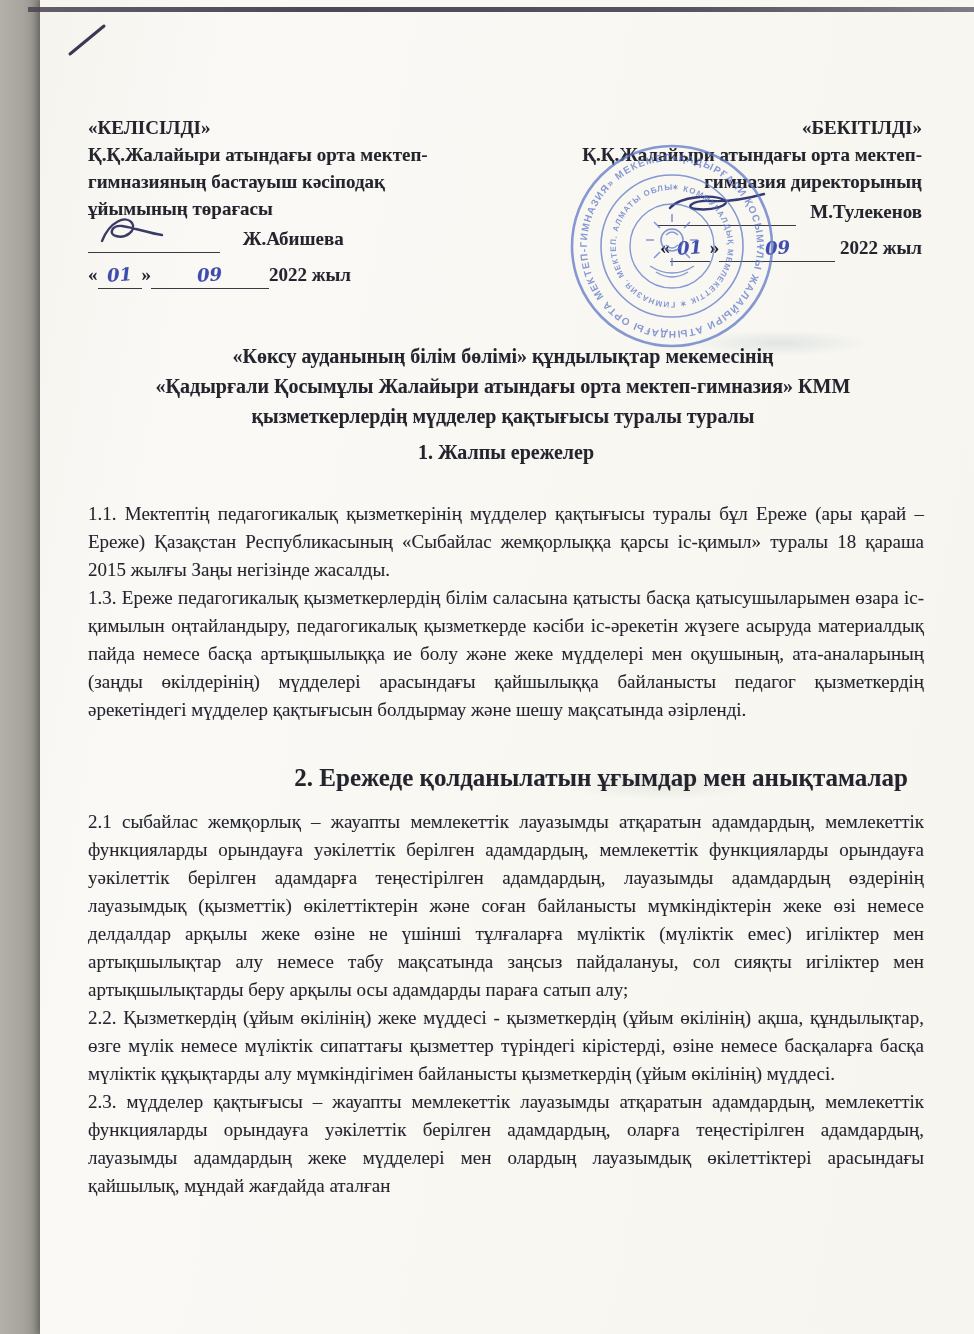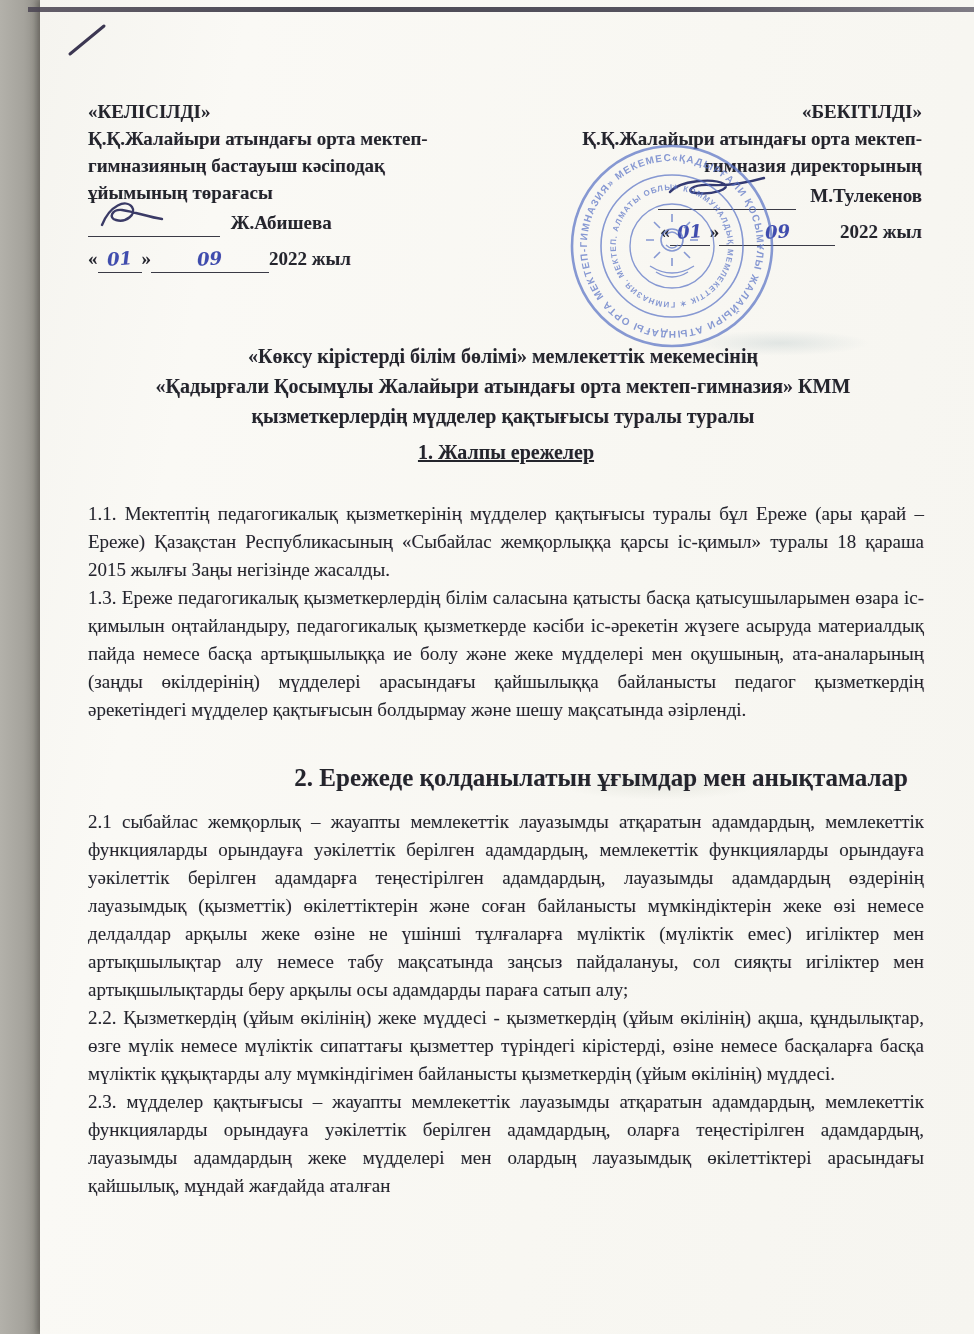--- a/index.html
+++ b/index.html
@@ -12,36 +12,36 @@
             background:linear-gradient(90deg,#4a4452,#2c2a38 30%,#3a3746 70%,#6a6672);opacity:.85;}
   .left-band-shade{position:absolute;left:0;top:0;width:40px;height:1334px;
             background:linear-gradient(90deg,#b3b1aa,#a5a39c 60%,#8e8c85);}
   .pen-mark{position:absolute;left:64px;top:20px;width:48px;height:40px;}
   .smudge{position:absolute;border-radius:50%;pointer-events:none;}
   .smudge.s1{left:690px;top:330px;width:180px;height:26px;background:radial-gradient(ellipse,rgba(120,150,160,.18),rgba(120,150,160,0) 70%);}
   .smudge.s2{left:560px;top:770px;width:200px;height:30px;background:radial-gradient(ellipse,rgba(140,150,130,.14),rgba(140,150,130,0) 70%);}
 
   .doc-text{color:#24252c;text-shadow:0.6px 0 rgba(190,40,170,.10),-0.6px 0 rgba(20,140,110,.10);}
 
-  .hdr{position:absolute;top:98px;font-weight:bold;font-size:19px;line-height:27px;}
+  .hdr{position:absolute;top:114px;font-weight:bold;font-size:19px;line-height:27px;}
   .hdr-left{left:88px;width:400px;text-align:left;}
   .hdr-right{left:470px;width:452px;text-align:right;}
   .sig-row{position:relative;height:32px;margin-top:3px;}
   .sig-line{display:inline-block;border-bottom:1.6px solid #3a3a45;vertical-align:baseline;}
   .sig-svg{position:absolute;}
   .hw{font-family:"DejaVu Serif",serif;font-style:italic;color:#3f4cae;font-weight:bold;font-size:18px;transform:rotate(-4deg);display:inline-block;}
   .date-row{margin-top:4px;white-space:nowrap;}
   .u{display:inline-block;border-bottom:1.6px solid #3a3a45;text-align:center;}
 
   .stamp{position:absolute;left:566px;top:140px;width:212px;height:212px;opacity:.72;}
 
   .title{position:absolute;left:80px;top:341px;width:846px;text-align:center;font-weight:bold;font-size:20px;line-height:30px;}
 
   .content{position:absolute;left:88px;top:438px;width:836px;font-size:19px;line-height:28px;}
-  .sec-head1{text-align:center;font-weight:bold;font-size:20px;margin:0 0 34px 0;text-decoration:underline;}
+  .sec-head1{text-align:center;font-weight:bold;font-size:20px;margin:0 0 34px 0;}
   .content p{margin:0;text-align:justify;}
   .gap{height:24px;}
   .sec-head2{font-weight:bold;font-size:25px;margin:16px;text-indent:62px;text-align:right;}
 </style>
 </head>
 <body>
 
 <div class="scan">
   <div class="left-band-shade"></div>
   <div class="paper"></div>
@@ -56,21 +56,21 @@
   <div class="hdr hdr-left doc-text">
     <div>«КЕЛІСІЛДІ»</div>
     <div>Қ.Қ.Жалайыри атындағы орта мектеп-</div>
     <div>гимназияның  бастауыш кәсіподақ</div>
     <div>ұйымының  төрағасы</div>
     <div class="sig-row">
       <svg class="sig-svg" style="left:8px;top:-12px;" width="90" height="36" viewBox="0 0 90 36">
         <path d="M6,28 C14,8 30,2 36,10 C41,17 30,26 20,23 C12,21 16,12 26,13 C40,15 52,20 66,22" fill="none" stroke="#3a3a66" stroke-width="2.4" stroke-linecap="round"></path>
       </svg>
       <span class="sig-line" style="width:132px;">&nbsp;</span>
-      <span style="margin-left:6px;">Ж.Абишева</span>
+      <span style="margin-left:18px;">Ж.Абишева</span>
     </div>
     <div class="date-row">
       <span>«</span><span class="u" style="width:44px;"><span class="hw">01</span></span><span>»</span><span class="u" style="width:118px;"><span class="hw">09</span></span><span>2022 жыл</span>
     </div>
   </div>
 
   <div class="hdr hdr-right doc-text">
     <div>«БЕКІТІЛДІ»</div>
     <div>Қ.Қ.Жалайыри  атындағы орта мектеп-</div>
     <div>гимназия директорының</div>
@@ -104,21 +104,21 @@
     </text>
     <g stroke="#5b74c6" fill="none" stroke-width="1.6">
       <circle cx="106" cy="100" r="11"></circle>
       <path d="M106 82 v-8 M106 118 v8 M88 100 h-8 M124 100 h8 M94 88 l-6 -6 M118 88 l6 -6 M94 112 l-6 6 M118 112 l6 6"></path>
       <path d="M84 126 q22 14 44 0 M90 132 q16 10 32 0" stroke-width="1.4"></path>
       <path d="M100 95 q6 -6 12 0 M100 105 q6 6 12 0" stroke-width="1.2"></path>
     </g>
   </svg>
 
   <div class="title doc-text">
-    <div>«Көксу кірістерді білім бөлімі» мемлекеттік мекемесінің</div>
+    <div>«Көксу ауданының білім бөлімі» құндылықтар мекемесінің</div>
     <div>«Қадырғали Қосымұлы Жалайыри  атындағы орта мектеп-гимназия» КММ</div>
     <div>қызметкерлердің мүдделер қақтығысы туралы туралы</div>
   </div>
 
   <div class="content doc-text">
     <div class="sec-head1">1.  Жалпы ережелер</div>
     <p>1.1. Мектептің педагогикалық қызметкерінің мүдделер қақтығысы туралы бұл Ереже (ары қарай – Ереже) Қазақстан Республикасының «Сыбайлас жемқорлыққа қарсы іс-қимыл» туралы 18 қараша  2015 жылғы Заңы негізінде жасалды.</p>
     <p>1.3. Ереже педагогикалық қызметкерлердің білім саласына қатысты басқа қатысушыларымен өзара іс-қимылын оңтайландыру, педагогикалық қызметкерде кәсіби іс-әрекетін жүзеге асыруда материалдық пайда немесе басқа артықшылыққа ие болу және жеке мүдделері мен оқушының, ата-аналарының (заңды өкілдерінің) мүдделері арасындағы қайшылыққа байланысты педагог қызметкердің әрекетіндегі мүдделер қақтығысын болдырмау және шешу мақсатында әзірленді.</p>
     <div class="gap"></div>
     <div class="sec-head2">2. Ережеде қолданылатын ұғымдар мен анықтамалар</div>

